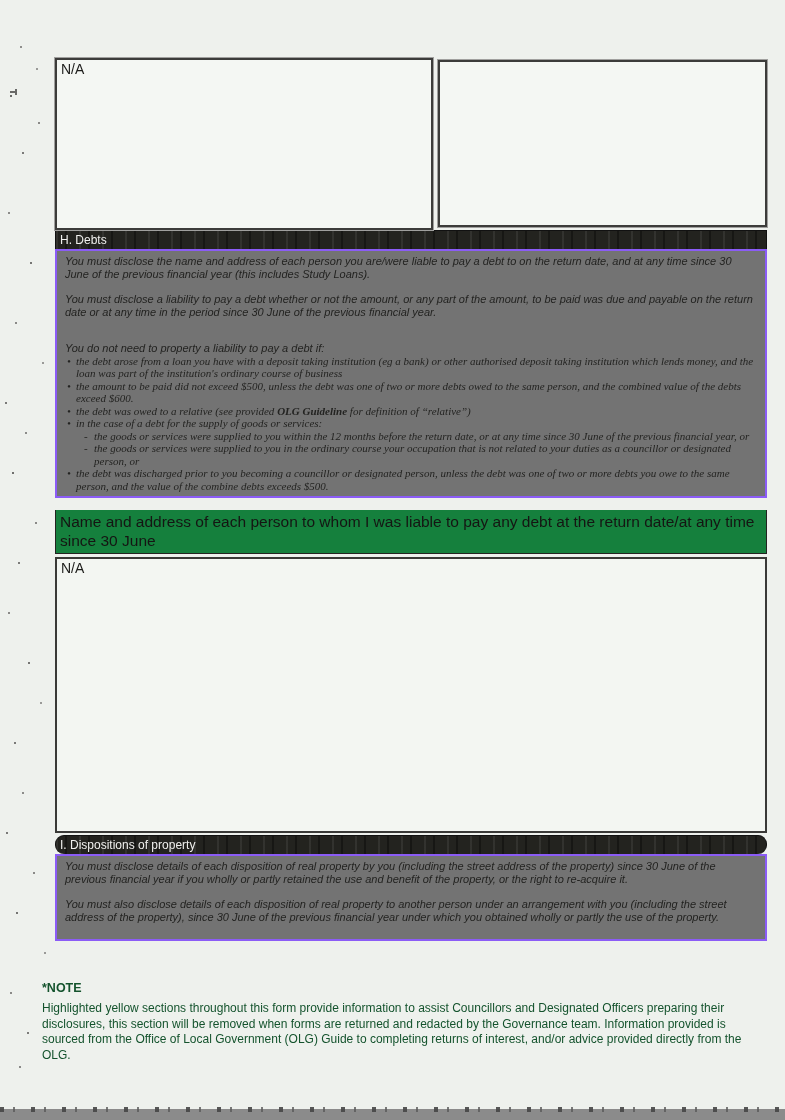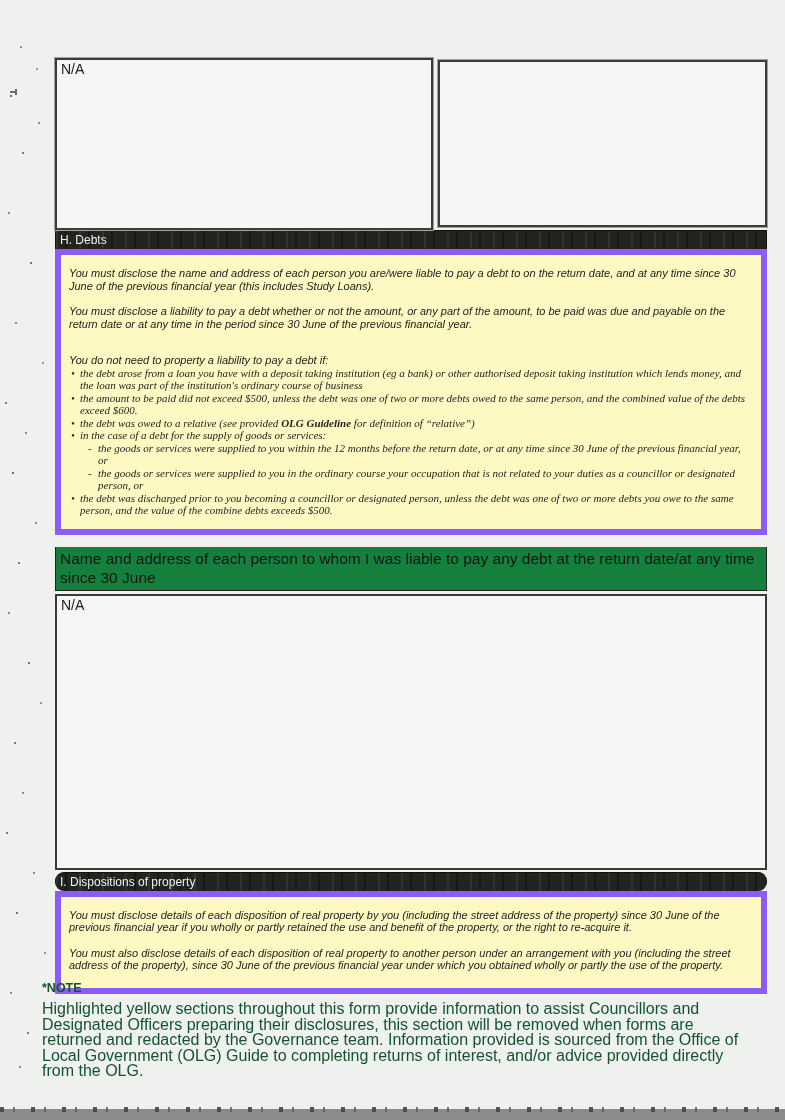--- a/index.html
+++ b/index.html
@@ -43,22 +43,22 @@
   .section-bar{
     height:18px;line-height:18px;
     background:#23231f;
     background-image:repeating-linear-gradient(90deg,
       rgba(255,255,255,0.07) 0 2px, rgba(0,0,0,0) 2px 9px,
       rgba(0,0,0,0.35) 9px 11px, rgba(0,0,0,0) 11px 23px);
     color:#f0f0ee;font-size:12px;padding-left:4px;
     border:1px solid #111;border-bottom:none;
   }
   .gray-block{
-    background:#fef9c3;border:6px solid #8b5cf6;
-    padding:12px 8px;box-sizing:border-box;
+    background:#737373;border:2px solid #8b5cf6;
+    padding:4px 8px;box-sizing:border-box;
     font-style:italic;font-size:11px;line-height:12.5px;color:#232321;
   }
   .gray-block p{margin:0 0 13px 0;}
   .gray-block p.tight{margin:0;}
   .gray-block p.bigap{margin:0 0 24px 0;}
   ul.bullets{list-style:none;margin:0;padding:0;}
   ul.bullets > li{position:relative;padding-left:11px;margin:0;font-family:Liberation Serif, serif;}
   ul.bullets > li::before{content:"\2022";position:absolute;left:2px;top:0;}
   ul.dashes{list-style:none;margin:0;padding:0 0 0 6px;}
   ul.dashes > li{position:relative;padding-left:12px;}
@@ -72,21 +72,21 @@
   .na-box{
     margin-top:3px;height:276px;box-sizing:border-box;
     background:#f3f6f2;border:2px solid #3a3a38;
     font-size:14px;color:#1c1c1a;padding:1px 4px;
   }
   .bar2{margin-top:2px;border-radius:9px;}
   .gray-block.second{padding-bottom:16px;}
 
   .note{position:absolute;left:42px;top:981px;width:700px;color:#14532d;}
   .note-title{font-weight:bold;font-size:12.5px;margin-bottom:6px;}
-  .note-text{font-size:16px;line-height:15.5px;}
+  .note-text{font-size:12px;line-height:15.5px;}
 
   .bottom-bar{
     position:absolute;left:0;bottom:0;width:785px;height:11px;background:#8b8b8b;
   }
   .bottom-bar::before{
     content:"";position:absolute;left:0;top:-2px;width:100%;height:5px;
     background:repeating-linear-gradient(90deg,
       rgba(70,70,70,0.9) 0 4px, rgba(70,70,70,0) 4px 13px,
       rgba(90,90,90,0.8) 13px 15px, rgba(90,90,90,0) 15px 31px);
   }

